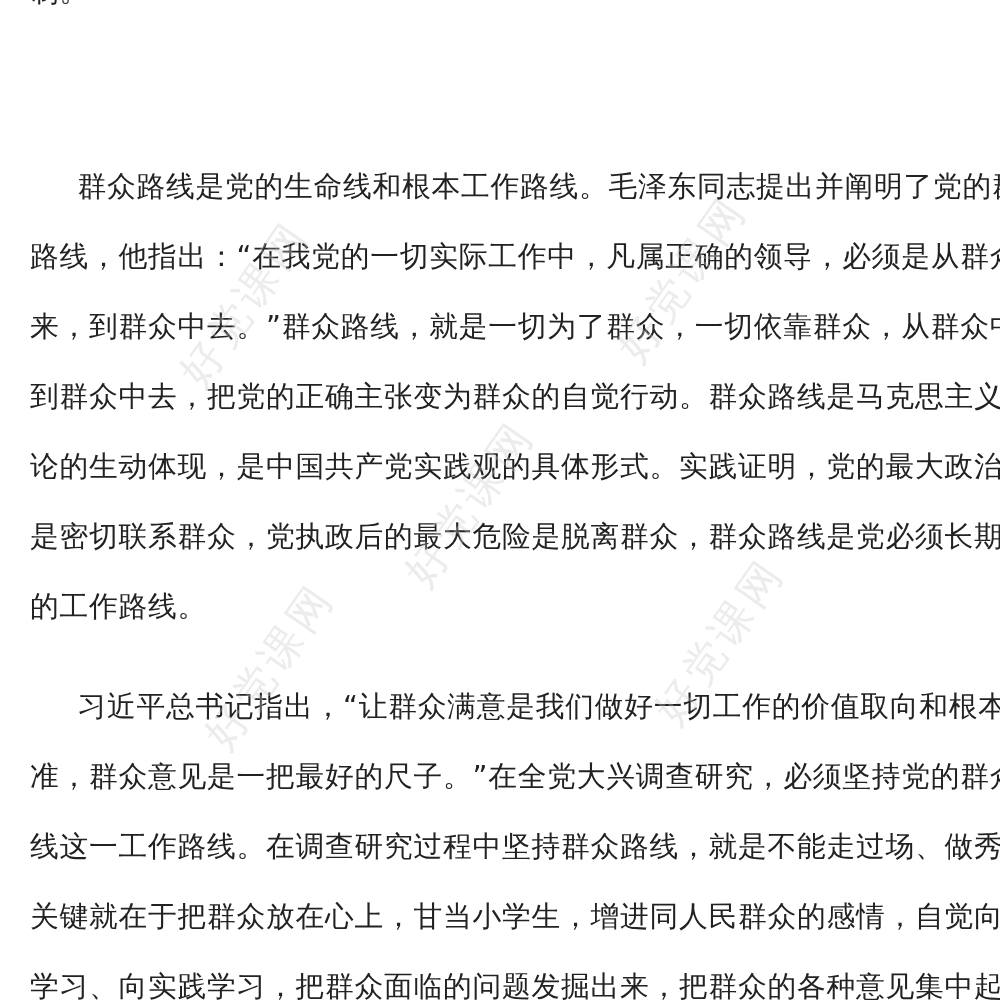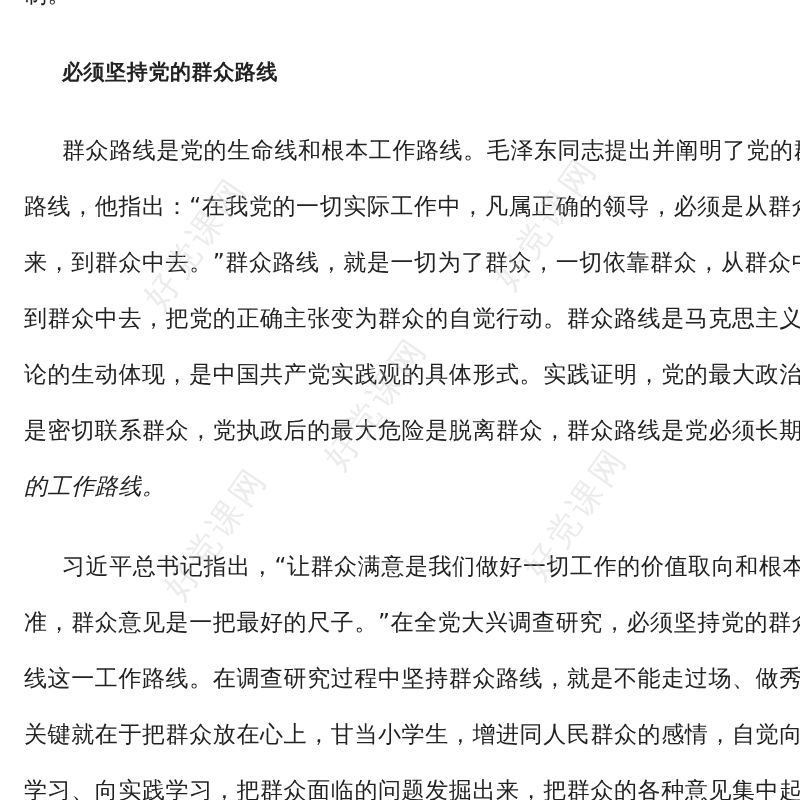--- a/index.html
+++ b/index.html
@@ -12,30 +12,29 @@
   .clipped { top: -22px; }
   .watermark { position: absolute; color: rgba(200,200,200,0.35); font-size: 34px; transform: rotate(-55deg);
                white-space: nowrap; pointer-events: none; letter-spacing: 4px; }
 </style>
 </head>
 <body>
 
 <div class="page">
   <div class="line clipped">制。</div>
 
-  <div class="line heading" style="top:56px;">必须坚持党的群众路线</div>
 
   <div>
     <div class="line indent" style="top:134px;">群众路线是党的生命线和根本工作路线。毛泽东同志提出并阐明了党的群众</div>
     <div class="line" style="top:190px;">路线，他指出：“在我党的一切实际工作中，凡属正确的领导，必须是从群众中</div>
     <div class="line" style="top:246px;">来，到群众中去。”群众路线，就是一切为了群众，一切依靠群众，从群众中来，</div>
     <div class="line" style="top:302px;">到群众中去，把党的正确主张变为群众的自觉行动。群众路线是马克思主义认识</div>
     <div class="line" style="top:358px;">论的生动体现，是中国共产党实践观的具体形式。实践证明，党的最大政治优势</div>
     <div class="line" style="top:414px;">是密切联系群众，党执政后的最大危险是脱离群众，群众路线是党必须长期坚持</div>
-    <div class="line" style="top:470px;font-style:italic;">的工作路线。</div>
+    <div class="line" style="top:470px;">的工作路线。</div>
   </div>
 
   <div>
     <div class="line indent" style="top:550px;">习近平总书记指出，“让群众满意是我们做好一切工作的价值取向和根本标</div>
     <div class="line" style="top:606px;">准，群众意见是一把最好的尺子。”在全党大兴调查研究，必须坚持党的群众路</div>
     <div class="line" style="top:662px;">线这一工作路线。在调查研究过程中坚持群众路线，就是不能走过场、做秀场，</div>
     <div class="line" style="top:718px;">关键就在于把群众放在心上，甘当小学生，增进同人民群众的感情，自觉向群众</div>
     <div class="line" style="top:774px;">学习、向实践学习，把群众面临的问题发掘出来，把群众的各种意见集中起来，</div>
   </div>
 

